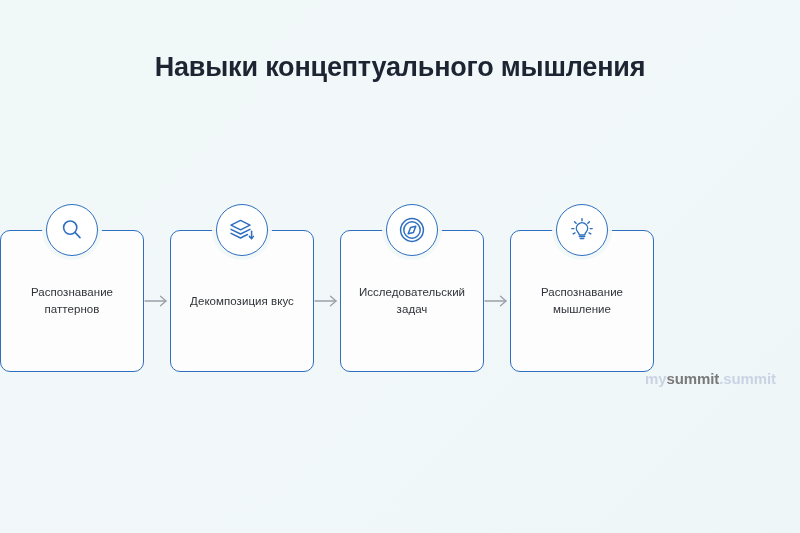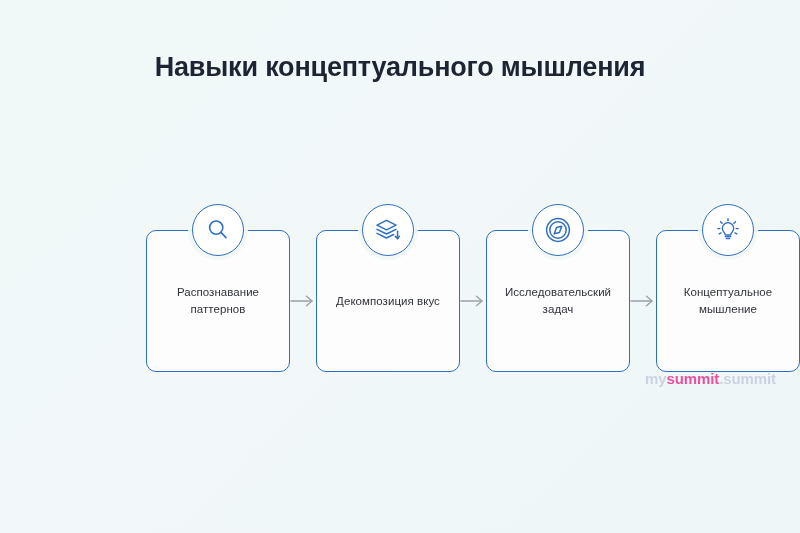--- a/index.html
+++ b/index.html
@@ -38,22 +38,21 @@
 
   
   .flow {
     position: absolute;
     top: 204px;
     left: 0;
     width: 800px;
     height: 200px;
     display: flex;
     align-items: flex-start;
-    justify-content: flex-end;
-    padding-left: 48px;
+    justify-content: flex-start;
   }
 
   .step {
     position: relative;
     width: 144px;
     height: 168px;
     flex: 0 0 auto;
     padding-top: 26px;
   }
 
@@ -116,21 +115,21 @@
     position: absolute;
     right: 24px;
     bottom: 16px;
     font-size: 15px;
     font-weight: bold;
     letter-spacing: -0.1px;
     opacity: 0.95;
     white-space: nowrap;
   }
   .logo .dim { color: #c9d2e2; margin-top: 33px; }
-  .logo .brand { color: #ec4899; }
+  .logo .brand { color: #737373; }
 </style>
 </head>
 <body>
 
 <div class="page">
 
   <div class="title">Навыки концептуального мышления</div>
 
   <div class="flow">
 
@@ -204,21 +203,21 @@
             <line x1="13.3" y1="23.4" x2="16.7" y2="23.4"></line>
             <line x1="15" y1="3.7" x2="15" y2="5.8"></line>
             <line x1="7.6" y1="6.7" x2="9.1" y2="8.2"></line>
             <line x1="22.4" y1="6.7" x2="20.9" y2="8.2"></line>
             <line x1="4.8" y1="13.6" x2="6.9" y2="13.6"></line>
             <line x1="25.2" y1="13.6" x2="23.1" y2="13.6"></line>
             <line x1="6.2" y1="18.9" x2="8.0" y2="17.9"></line>
             <line x1="23.8" y1="18.9" x2="22.0" y2="17.9"></line>
           </svg>
         </div>
-        <div class="card-label">Концептуальное мышление</div>
+        <div class="card-label">Распознавание мышление</div>
       </div>
     </div>
 
   </div>
 
   <div class="logo">
     <span class="dim">my</span><span class="brand">summit</span><span class="dim">.summit</span>
   </div>
 
 </div>

